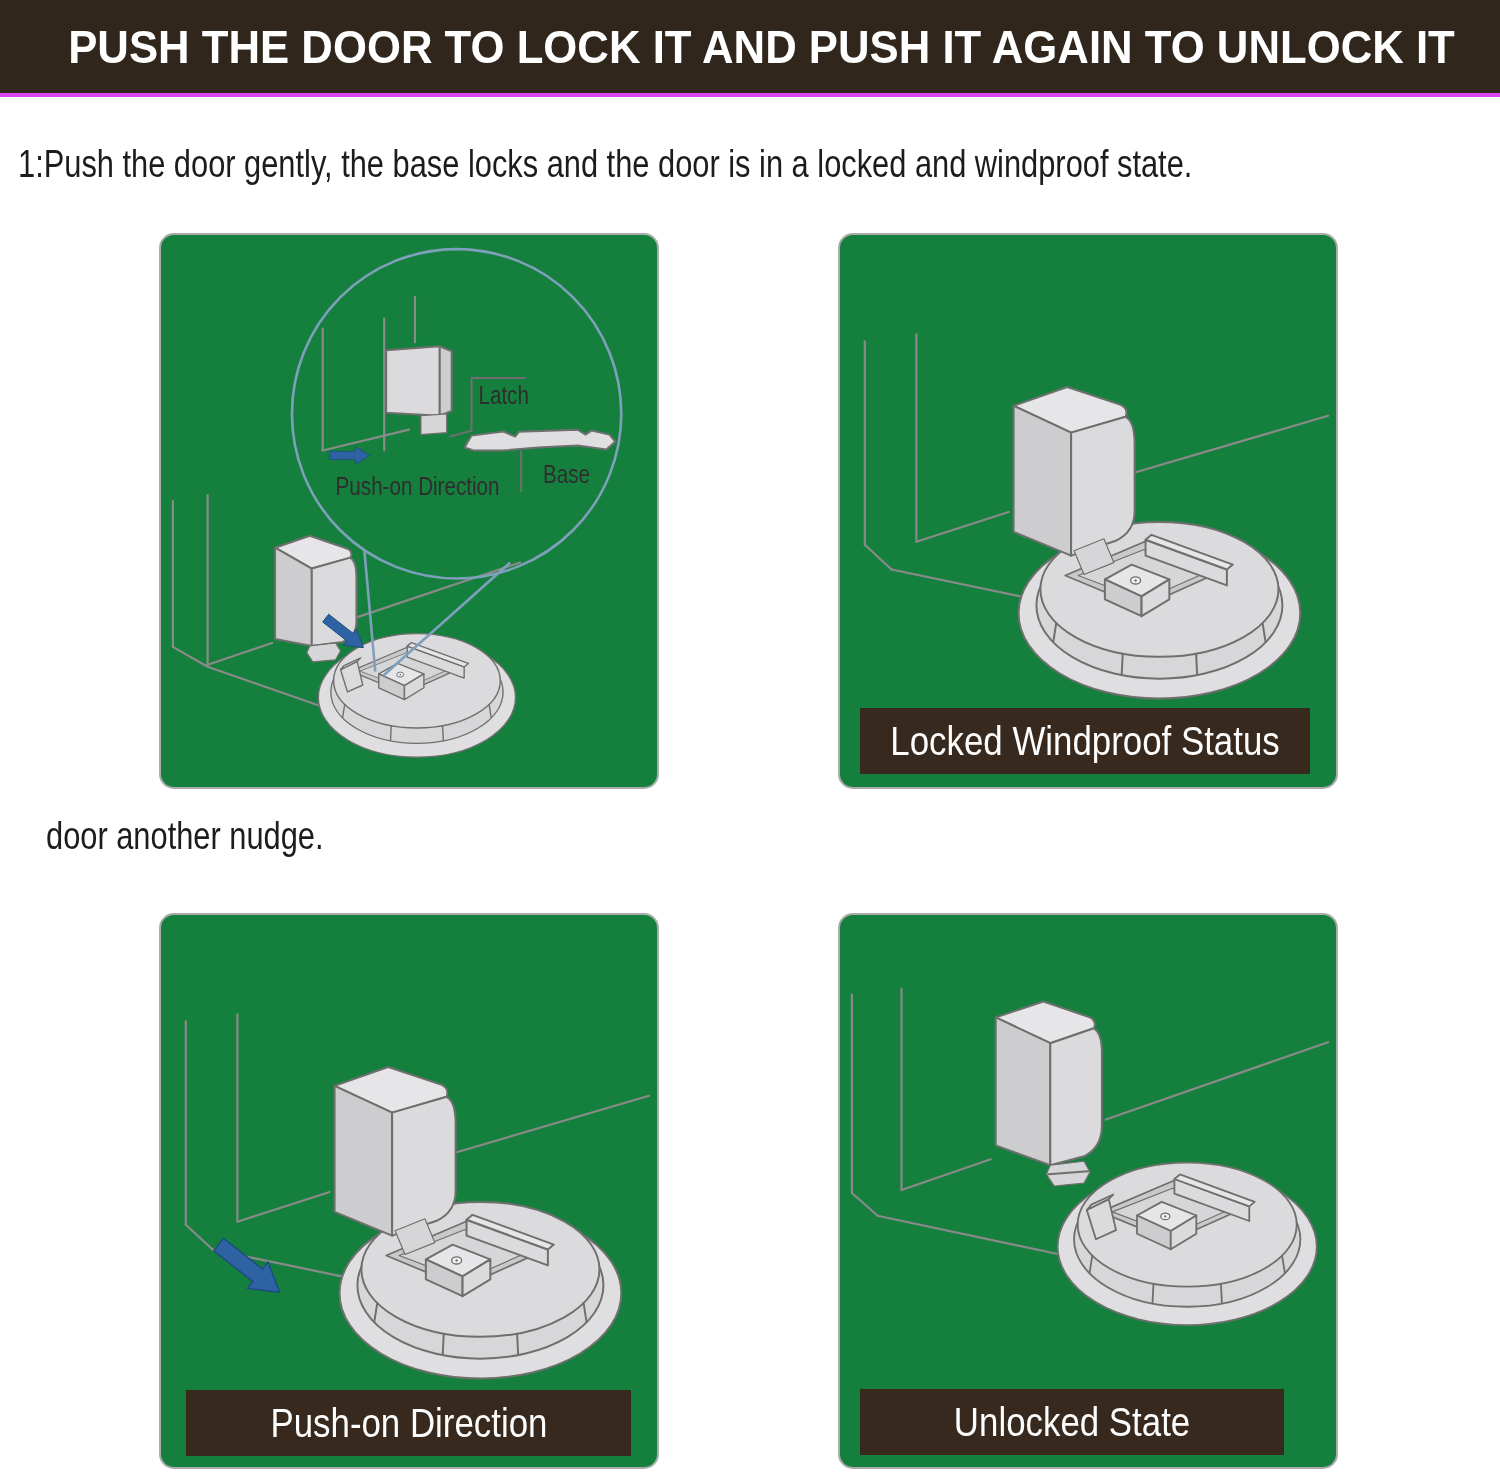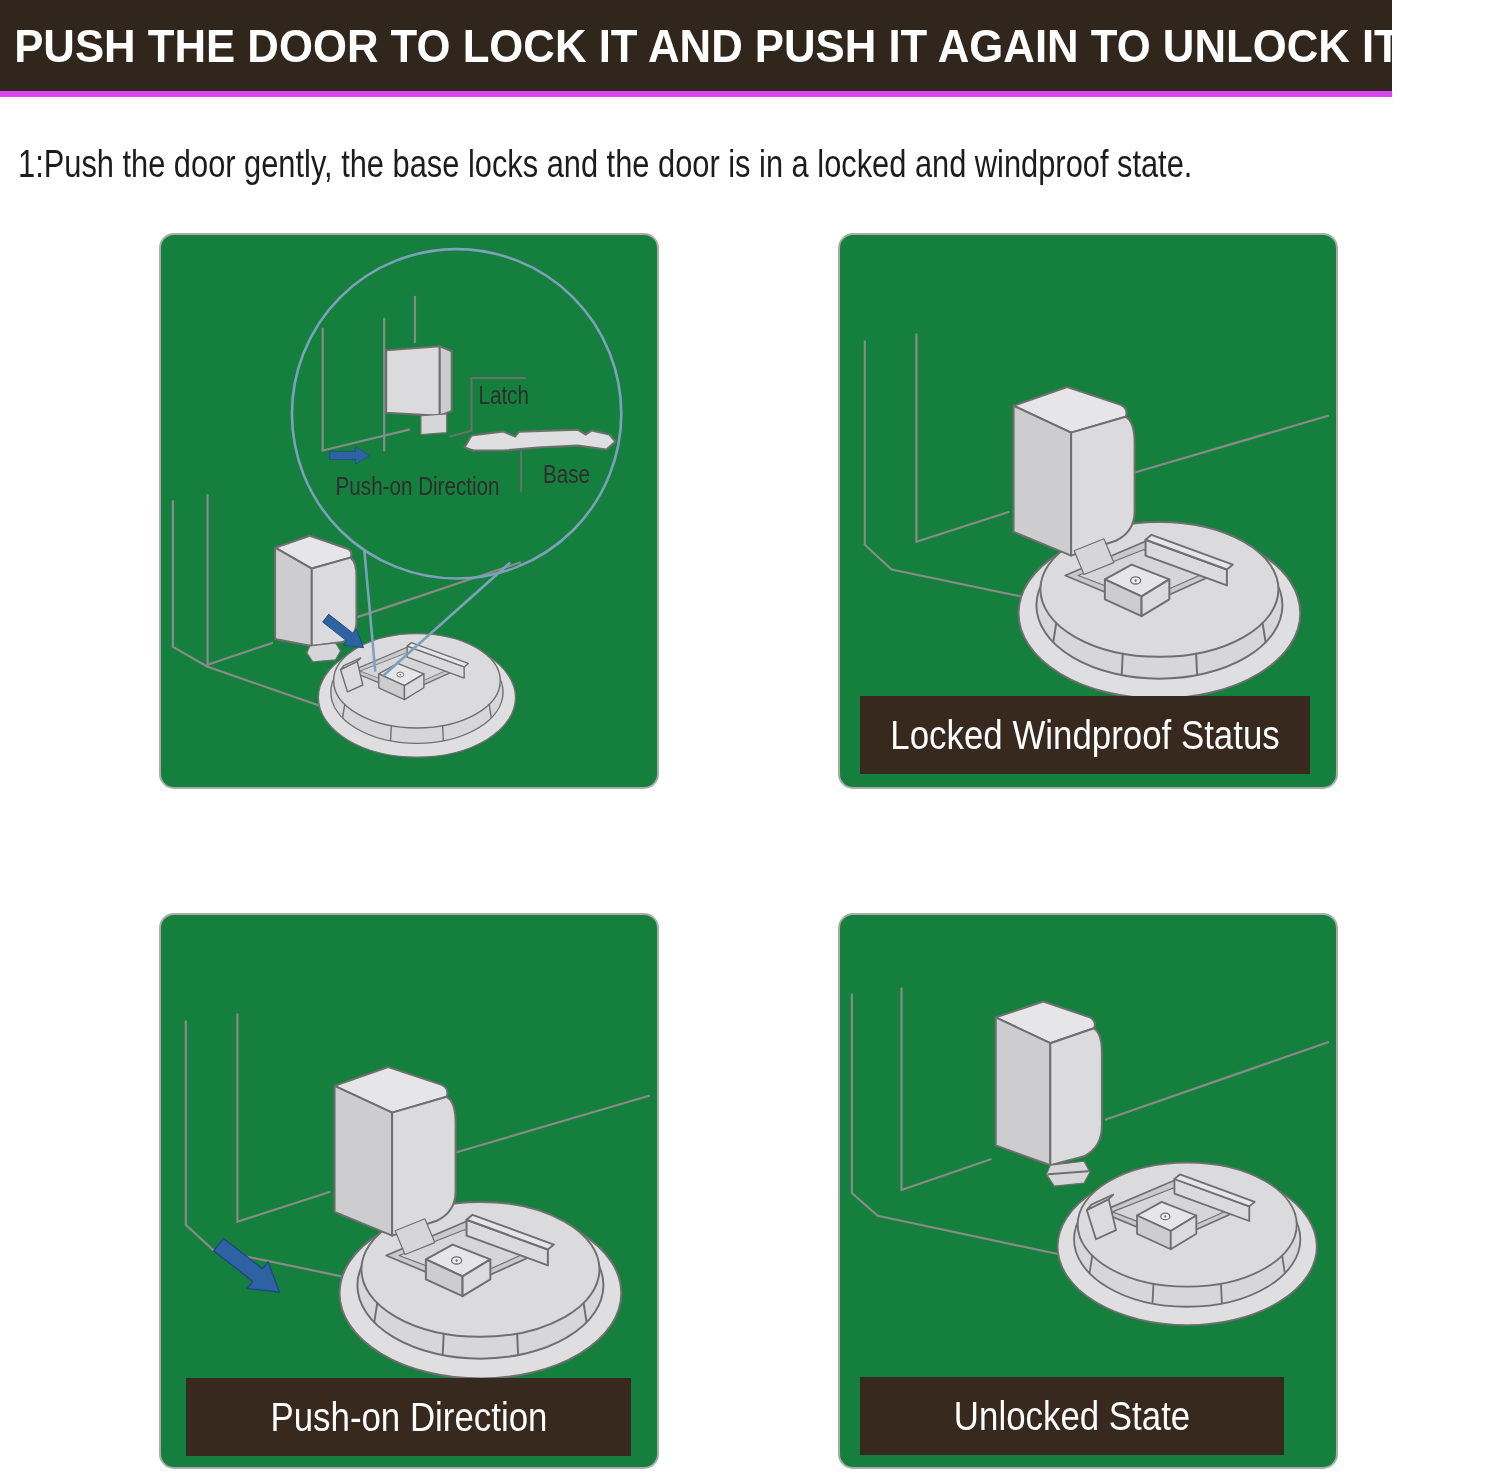--- a/index.html
+++ b/index.html
@@ -5,40 +5,40 @@
   :root{
     --banner-bg:#30261c; --banner-text:#ffffff;
     --caption-bg:#37291d; --caption-text:#fdfdfd;
     --body-text:#1c1c1c; --arrow-blue:#2f62a2; --arrow-edge:#1d4a80;
     --magnifier-blue:#7fa0bc; --panel-border:#ababab; --line-gray:#6f6f6f;
   }
   *{margin:0;padding:0;box-sizing:border-box;}
   html,body{width:1500px;height:1475px;background:#ffffff;
     font-family:"Liberation Sans","DejaVu Sans",sans-serif;}
   body{position:relative;overflow:hidden;}
-  .banner{position:absolute;left:0;top:0;width:1392px;height:97px;
-    background:var(--banner-bg);border-bottom:6px solid #d946ef;
+  .banner{position:absolute;left:0;top:0;width:1500px;height:97px;
+    background:var(--banner-bg);border-bottom:4px solid #d946ef;
     display:flex;align-items:center;justify-content:center;padding-left:23px;}
   .banner-text{color:var(--banner-text);font-size:47px;font-weight:bold;
     white-space:nowrap;letter-spacing:0px;display:inline-block;
     transform:scaleX(0.93);transform-origin:50% 50%;}
   .step-text{position:absolute;color:var(--body-text);font-size:39px;
     line-height:41px;white-space:nowrap;}
   .condense{display:inline-block;transform:scaleX(0.79);transform-origin:0 0;}
   #step1{left:18px;top:143px;}
   #step2{left:18px;top:815px;}
   #step2 .line2{padding-left:28px;}
   .panel{position:absolute;width:500px;height:556px;background:#15803d;
     border:2px solid var(--panel-border);border-radius:15px;}
   #panel-zoom{left:159px;top:233px;}
   #panel-locked{left:838px;top:233px;}
   #panel-push{left:159px;top:913px;}
   #panel-unlocked{left:838px;top:913px;}
   .panel svg{position:absolute;left:0;top:0;width:100%;height:100%;}
-  .caption-bar{position:absolute;height:78px;background:var(--caption-bg);
+  .caption-bar{position:absolute;height:66px;background:var(--caption-bg);
     display:flex;align-items:center;justify-content:center;z-index:3;}
   .caption-text{color:var(--caption-text);font-size:41px;white-space:nowrap;
     display:inline-block;transform:scaleX(0.85);transform-origin:50% 50%;}
   #panel-locked .caption-bar{left:20px;right:26px;bottom:13px;}
   #panel-push .caption-bar{left:25px;right:26px;bottom:11px;}
   #panel-unlocked .caption-bar{left:20px;right:52px;bottom:12px;}
   
   .ln{stroke:var(--line-gray);stroke-width:2;fill:none;stroke-linecap:round;}
   .door-ln{stroke:#8a8a8a;stroke-width:2.2;fill:none;stroke-linecap:round;}
   .f-top{fill:#e6e6e8;stroke:var(--line-gray);stroke-width:2;stroke-linejoin:round;}
@@ -162,20 +162,21 @@
 <div class="panel" id="panel-locked">
   <svg viewBox="0 0 500 556">
     <use href="#g-locked-scene"></use>
   </svg>
   <div class="caption-bar">
     <span class="caption-text">Locked Windproof Status</span>
   </div>
 </div>
 
 <div class="step-text" id="step2">
+  <div class="line2"><span class="condense">door another nudge.</span></div>
 </div>
 
 <div class="panel" id="panel-push">
   <svg viewBox="0 0 500 556">
     <use href="#g-locked-scene"></use>
     <use href="#arrow-shape" class="arrow-blue" transform="translate(58,332) rotate(38)"></use>
   </svg>
   <div class="caption-bar">
     <span class="caption-text">Push-on Direction</span>
   </div>

